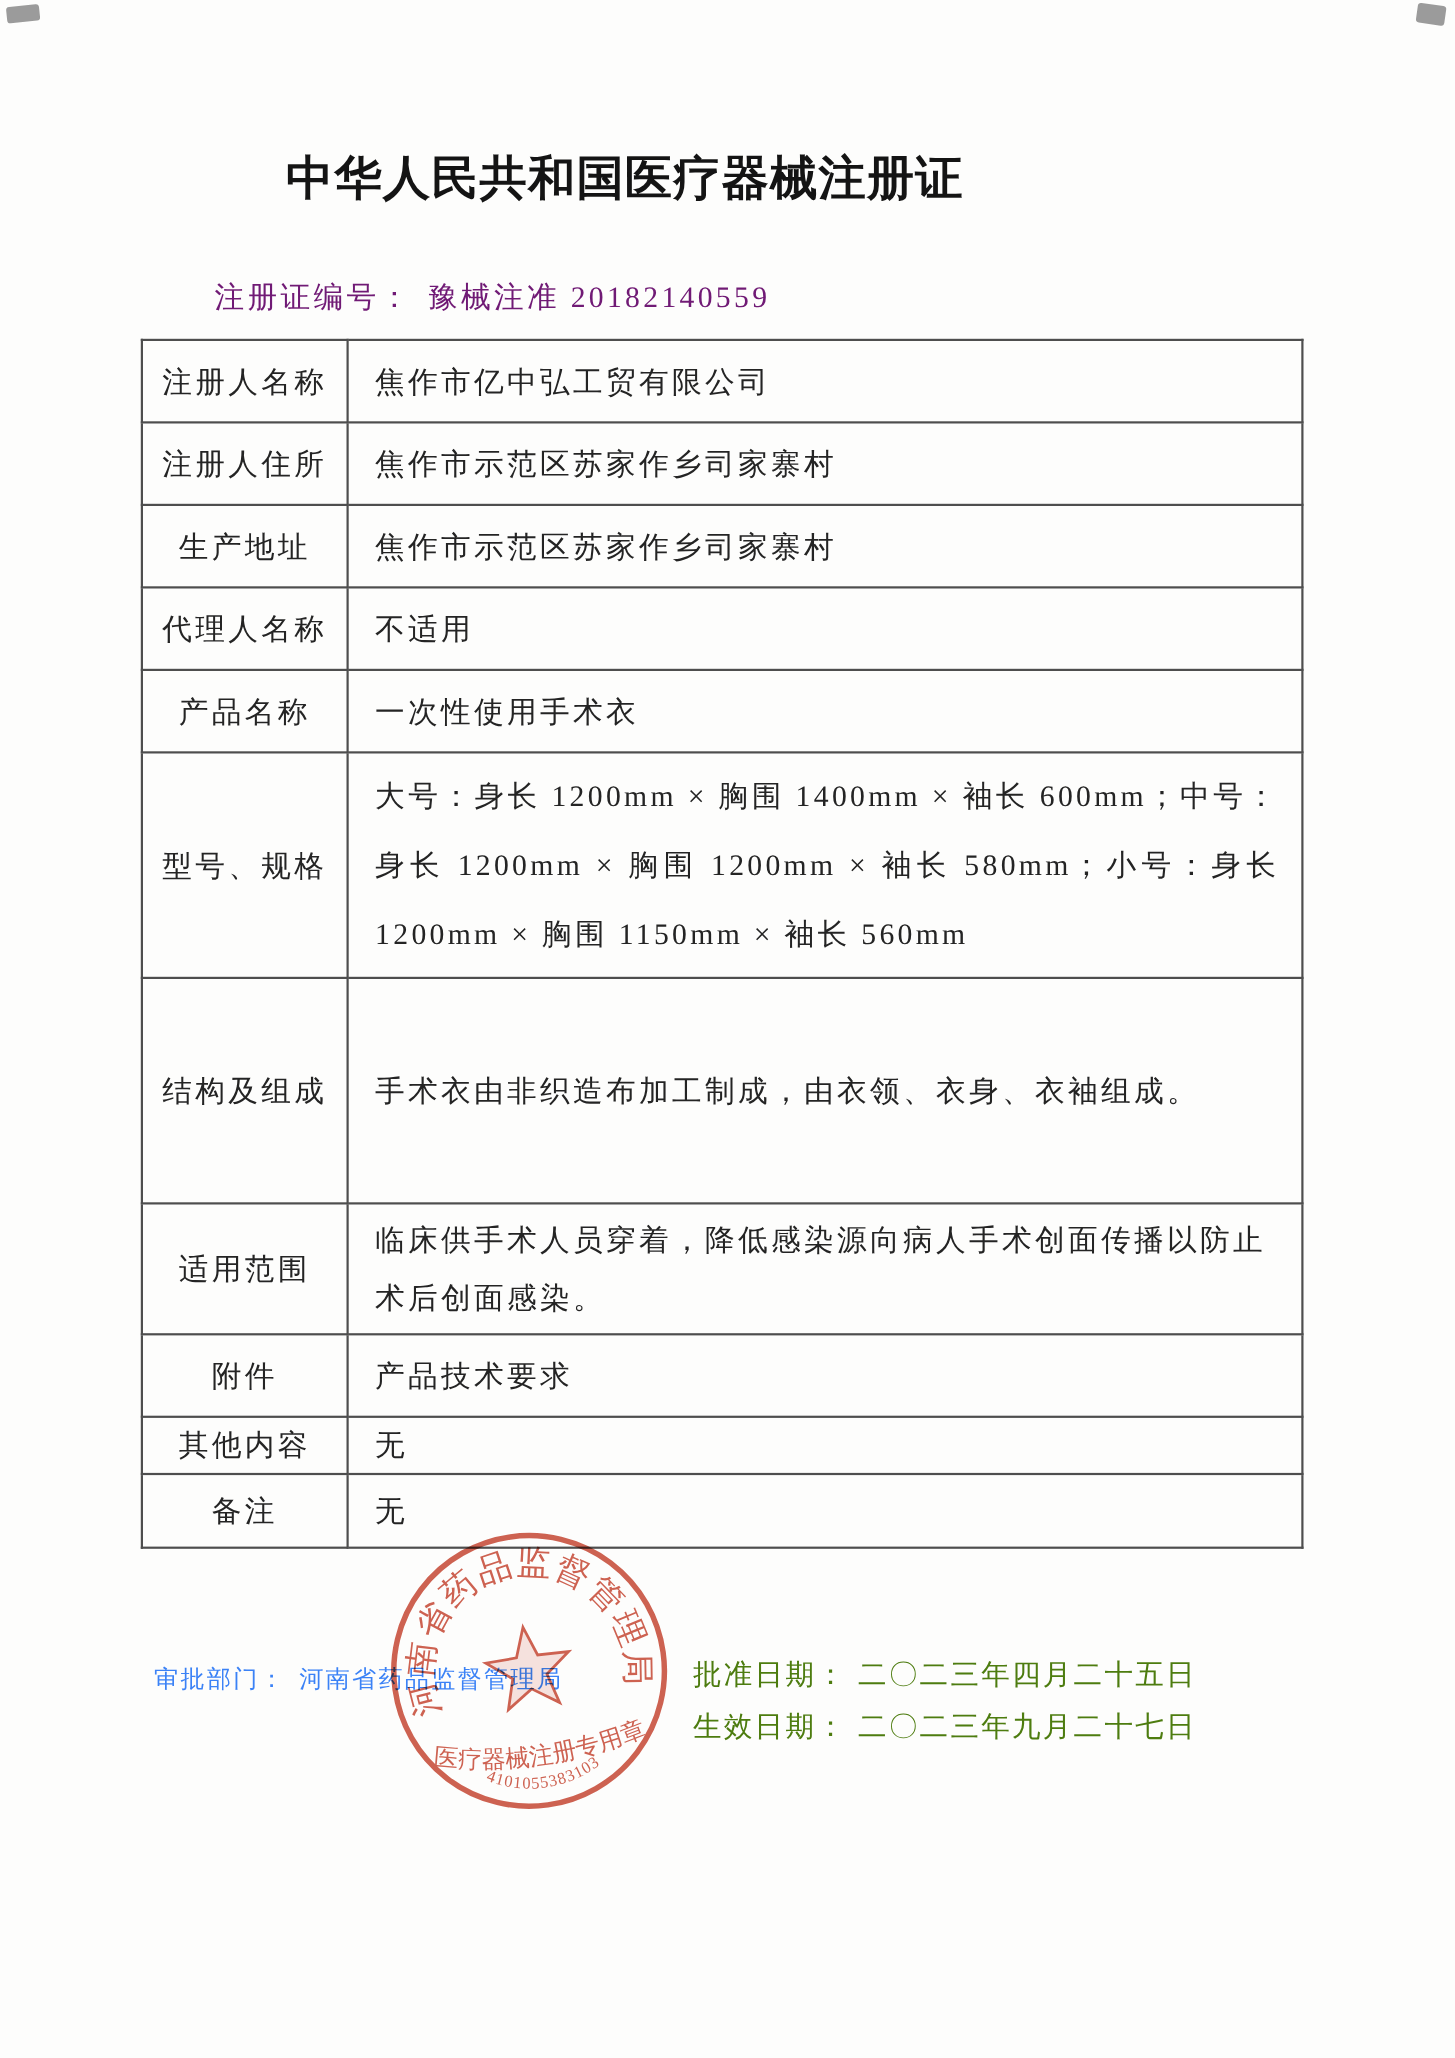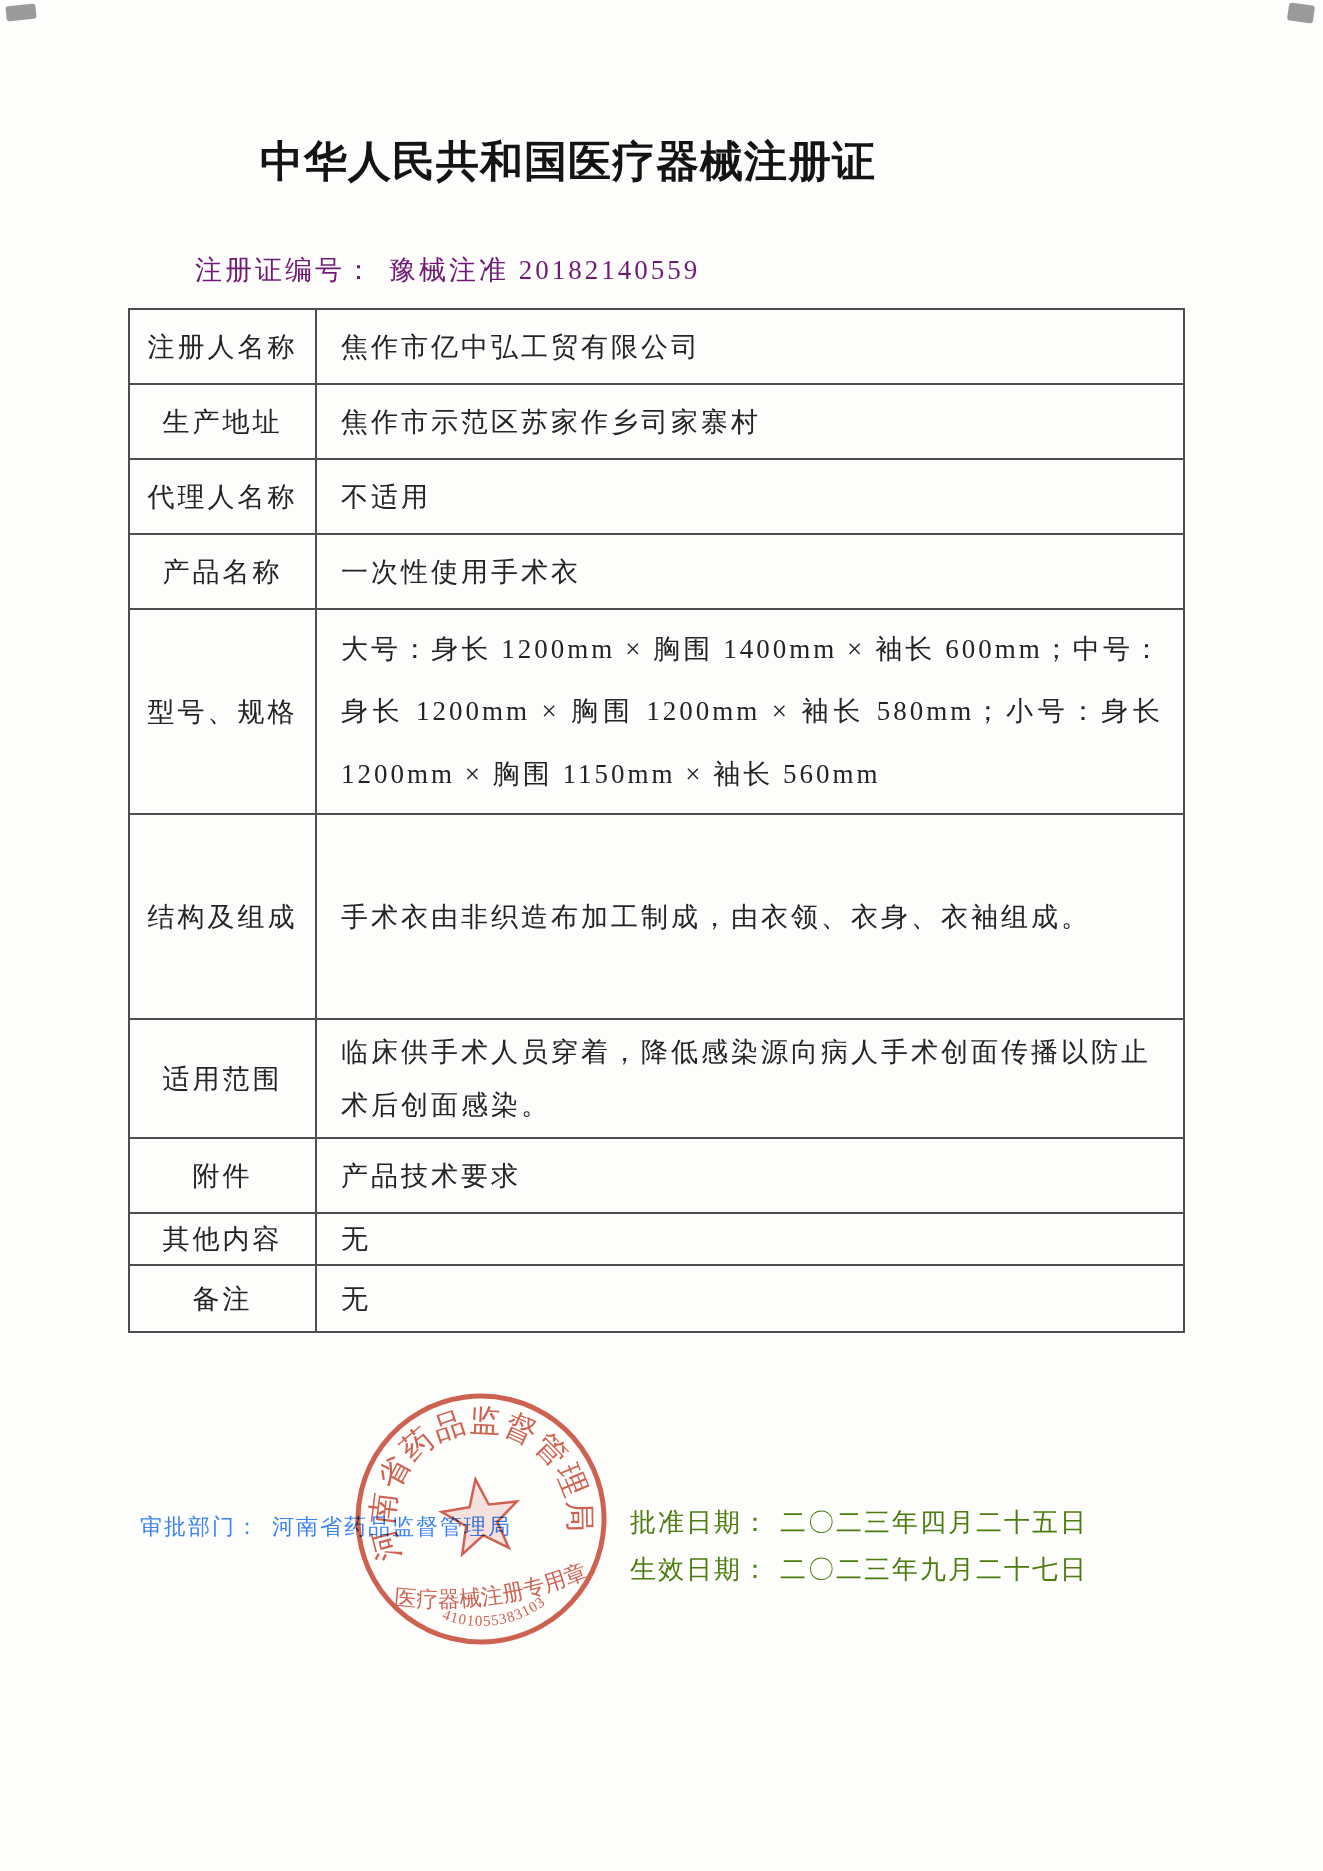--- a/index.html
+++ b/index.html
@@ -81,20 +81,24 @@
     <colgroup>
         <col class="c1">
         <col class="c2">
       </colgroup>
     <tbody>
       <tr class="h75">
         <td class="lbl">注册人名称</td>
         <td class="val">焦作市亿中弘工贸有限公司</td>
       </tr>
       <tr class="h75">
+        <td class="lbl">注册人住所</td>
+        <td class="val">焦作市示范区苏家作乡司家寨村</td>
+      </tr>
+      <tr class="h75">
         <td class="lbl">生产地址</td>
         <td class="val">焦作市示范区苏家作乡司家寨村</td>
       </tr>
       <tr class="h75">
         <td class="lbl">代理人名称</td>
         <td class="val">不适用</td>
       </tr>
       <tr class="h75">
         <td class="lbl">产品名称</td>
         <td class="val">一次性使用手术衣</td>

